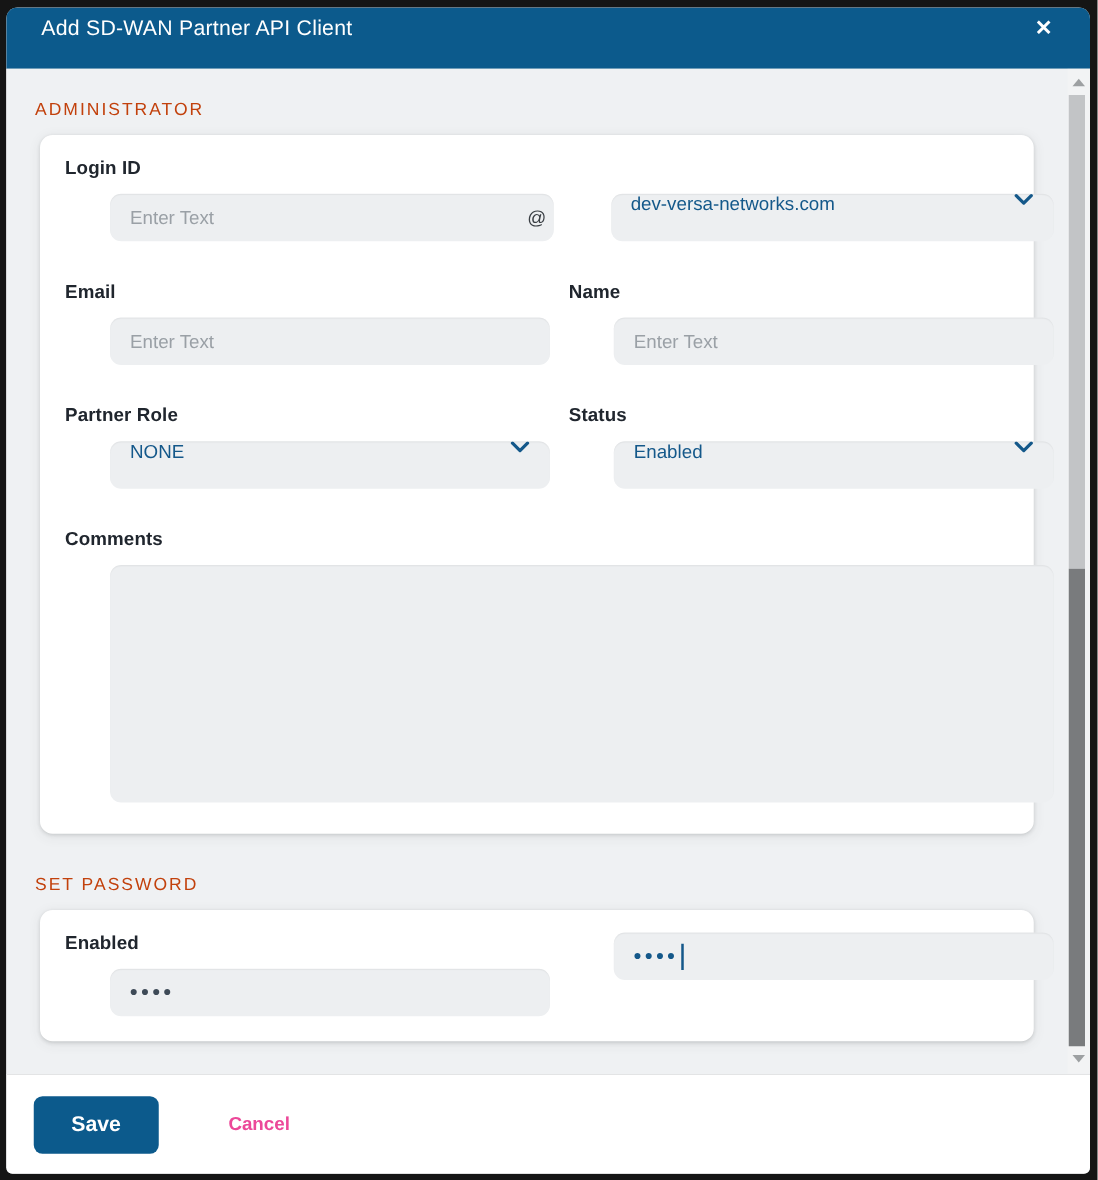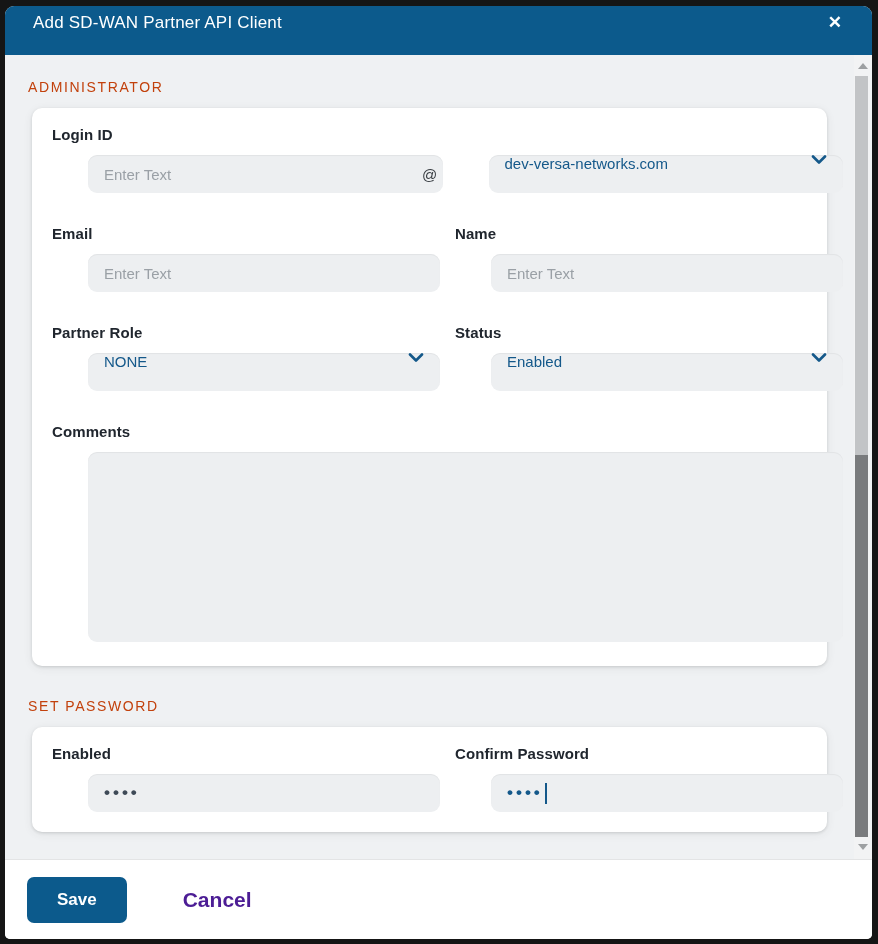--- a/index.html
+++ b/index.html
@@ -89,23 +89,23 @@
   .modal-footer {
     flex:0 0 80px; background:#ffffff; border-top:1px solid #e3e4e5;
     display:flex; align-items:center; padding:0 22px;gap:23px;
   }
   .save-btn {
     background:#0c5a8c; color:#ffffff; border:none; border-radius:7px;
     font-family:"Liberation Sans", sans-serif;
     font-size:17px; font-weight:600; padding:0 30px; height:46px; cursor:pointer;
   }
   .cancel-btn {
-    background:none; border:none; color:#4c1d95; cursor:pointer;
+    background:none; border:none; color:#ec4899; cursor:pointer;
     font-family:"Liberation Sans", sans-serif;
-    font-size:21px; font-weight:600; margin-left:33px;
+    font-size:15px; font-weight:600; margin-left:33px;
   }
 </style>
 </head>
 <body>
 
 <div class="modal">
 
   <div class="modal-header">
     <span class="modal-title">Add SD-WAN Partner API Client</span>
     <button class="close-btn">✕</button>
@@ -187,21 +187,20 @@
 
       <div class="card">
         <div class="two-col">
           <div>
             <label class="field-label">Enabled</label>
             <div class="password-box">
               <span class="pw-dots">••••</span>
             </div>
           </div>
           <div>
-            <label class="field-label">Confirm Password</label>
             <div class="password-box">
               <span class="pw-dots focused">••••</span>
               <span class="caret"></span>
             </div>
           </div>
         </div>
       </div>
 
     </div>
 

